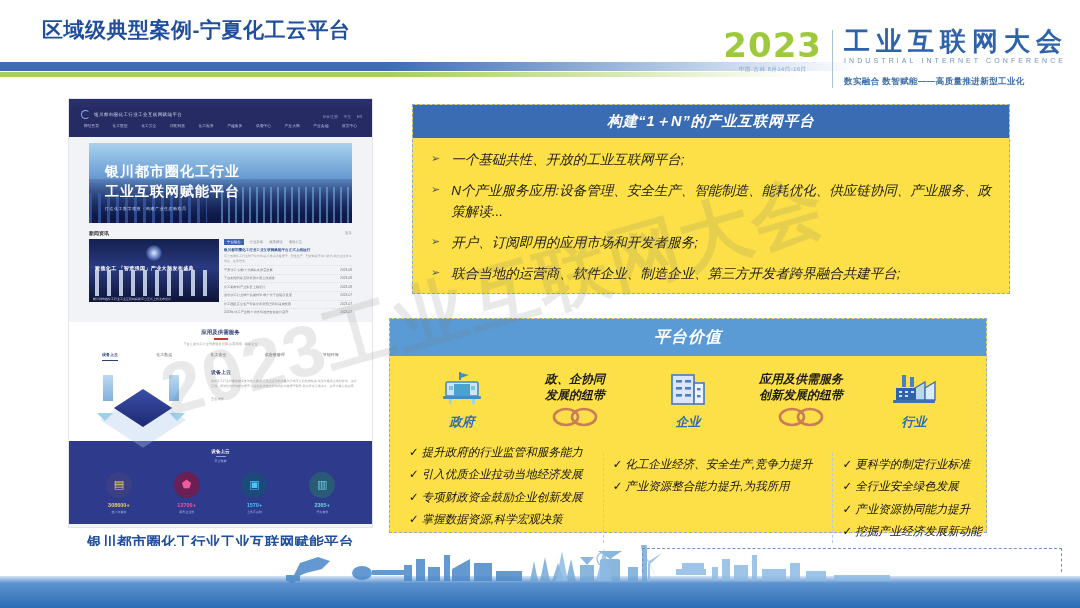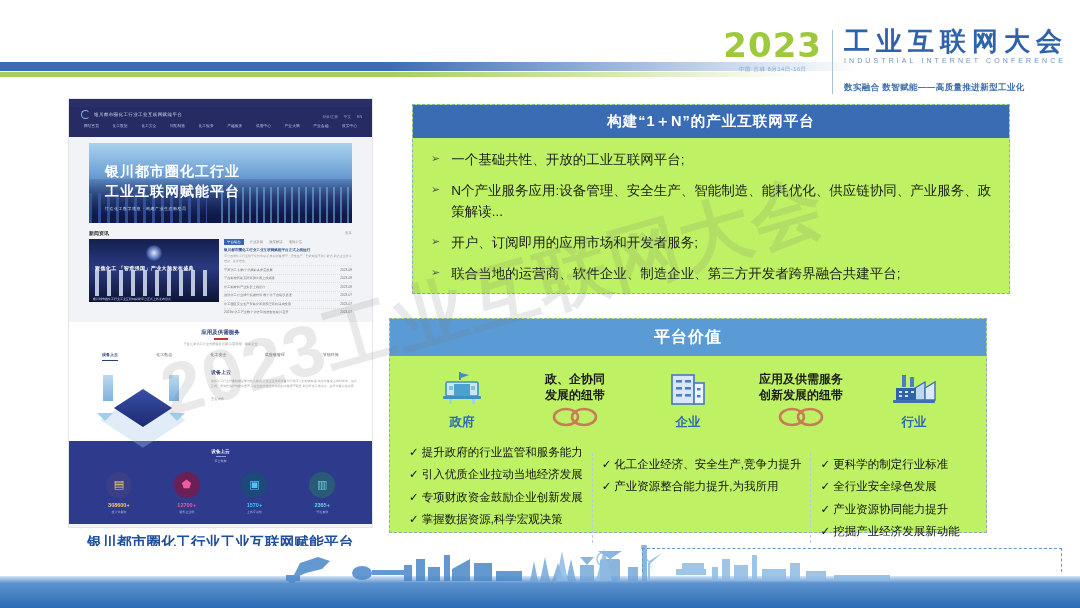--- a/index.html
+++ b/index.html
@@ -39,21 +39,21 @@
   .logo-divider { width: 1px; background: #a9c2dc; align-self: stretch; margin-top: 2px; }
   .logo-right { padding-left: 11px; }
   .logo-cn {
     font-size: 26px; font-weight: bold; color: #2e63ab; letter-spacing: 6px; line-height: 1.05;
     white-space: nowrap;
   }
   .logo-en {
     font-size: 7px; color: #6d93bd; letter-spacing: 3.1px; margin-top: 2px; white-space: nowrap;
   }
   .logo-slogan {
-    font-size: 8.5px; color: #3f6ea8; letter-spacing: 0.4px; margin-top: 18px; white-space: nowrap;
+    font-size: 8.5px; color: #3f6ea8; letter-spacing: 0.4px; margin-top: 12px; white-space: nowrap;
     font-weight: bold;
   }
 
   
   .watermark {
     position: absolute; left: 150px; top: 250px;
     font-size: 72px; font-weight: bold; color: rgba(120,120,120,0.16);
     transform: rotate(-16deg); white-space: nowrap; pointer-events: none; z-index: 30;
     letter-spacing: 2px;
   }
@@ -147,21 +147,21 @@
     display:flex; align-items:center; justify-content:center; font-size:11px; }
   .mk-stat-n { font-size:5.5px; font-weight:bold; }
   .mk-stat-l { font-size:3px; color:#aab4e6; margin-top:2px; }
 
   .mockup-caption {
     position: absolute; left: 68px; top: 533px; width: 305px; text-align: center;
     font-size: 14.5px; font-weight: bold; color: #1f4e9c; letter-spacing: 0.3px;
   }
 
   
-  .panel { position: absolute; border: 1px dashed #8aa9d4; background: #bef264; }
+  .panel { position: absolute; border: 1px dashed #8aa9d4; background: #fde047; font-style: italic; }
   .panel-head {
     color: #fff; font-size: 14.5px; font-weight: bold; text-align: center;
     padding: 7px 0; letter-spacing: 1px;
   }
   .panel-top { left: 412px; top: 104px; width: 598px; height: 190px; }
   .panel-top .panel-head { background: #3a6cb4; }
   .bullets { padding: 12px 16px 10px 18px; }
   .bullet { display: flex; align-items: flex-start; margin-bottom: 10px; }
   .bullet:last-child { margin-bottom: 0; }
   .bullet-mark { color: #555; font-size: 11px; margin-right: 11px; margin-top: 2px; flex: 0 0 auto; }
@@ -171,40 +171,41 @@
   .panel-bottom .panel-head { background: #5b9bd5; font-size: 16px; padding: 8px 0; }
 
   .value-icons { display: flex; align-items: flex-end; justify-content: space-between;
     padding: 14px 26px 0 26px; }
   .vi-col { text-align: center; width: 92px; }
   .vi-label { font-size: 12.5px; font-weight: bold; color: #2e6bb0; margin-top: 2px; }
   .vi-mid { text-align: center; width: 118px; }
   .vi-mid-text { font-size: 12px; font-weight: bold; color: #1a1a1a; line-height: 1.35; }
   .vi-chain { margin-top: 4px; }
 
-  .value-lists { display: flex; padding: 10px 10px 0 10px; }
+  .value-lists { display: flex; padding: 10px 10px 0 10px; gap: 11px; }
   .vl-col { flex: 1; padding: 0 9px; }
   .vl-col + .vl-col { border-left: 1px dashed #b9cbe4; margin-top: 12px; }
   .vl-item { font-size: 11.5px; color: #111; line-height: 1.95; white-space: nowrap; }
   .vl-check { color: #111; margin-right: 3px; }
 
   
   .footer {
     position: absolute; left: 0; bottom: 0; width: 1080px; height: 62px;
     background: linear-gradient(180deg, #ffffff 0%, #ffffff 48%, #cfe0f3 49%, #5d93cf 60%, #2b6cb5 100%);
   }
   .footer-sky { position:absolute; left:0; bottom:25px; width:100%; height:38px; }
   .dashed-box { position: absolute; right: 18px; bottom: 36px; width: 420px; height: 24px;
     border: 1px dashed #6f93c2; border-bottom: none; }
 </style>
 </head>
 <body>
 
 <div class="slide">
 
+  <div class="page-title">区域级典型案例-宁夏化工云平台</div>
   <div class="sep-blue"></div>
   <div class="sep-green"></div>
 
   <div class="logo-wrap">
     <div class="logo-left">
       <div class="logo-2023">2023</div>
       <div class="logo-sub-left">中国·吉林 8月14日-16日</div>
     </div>
     <div class="logo-divider"></div>
     <div class="logo-right">

